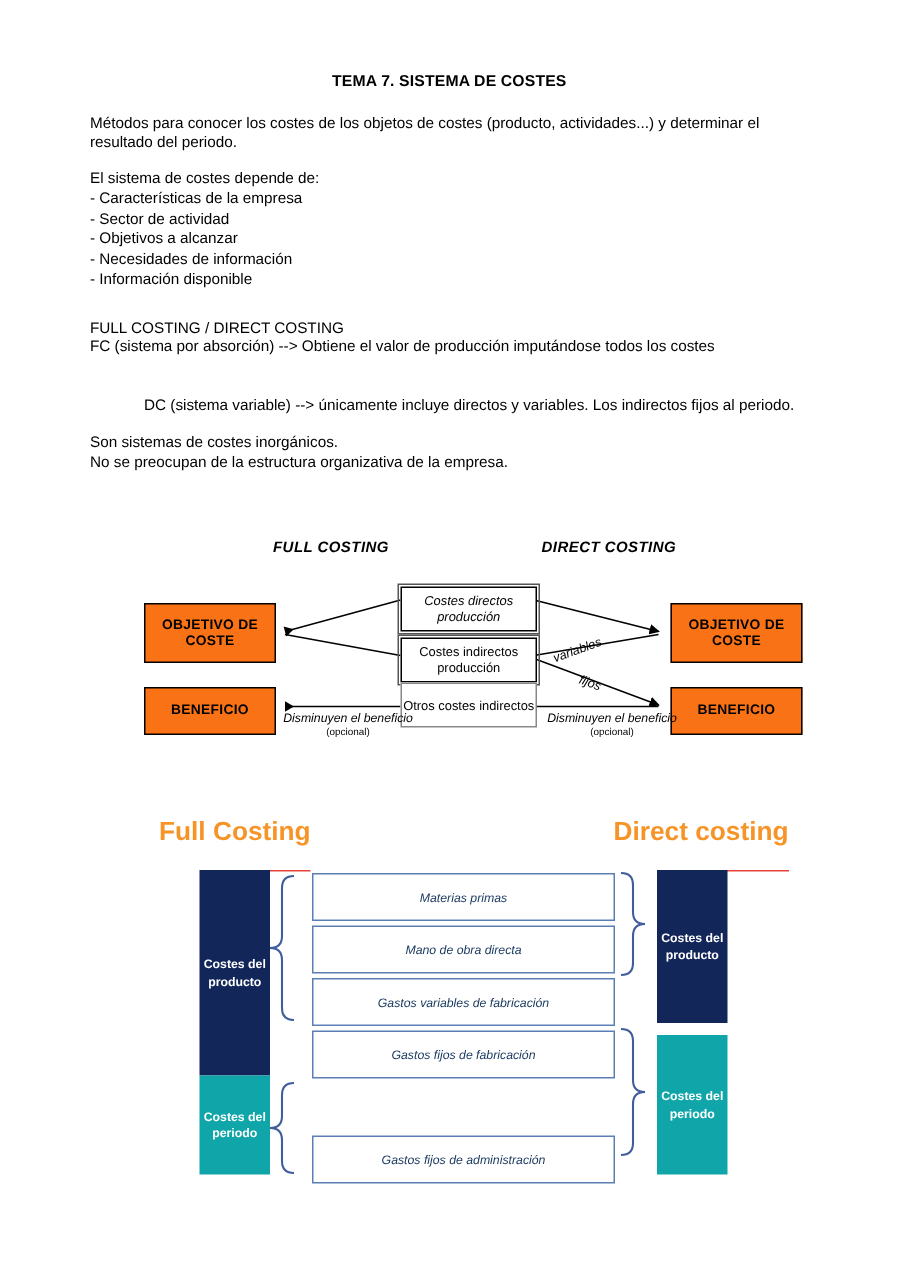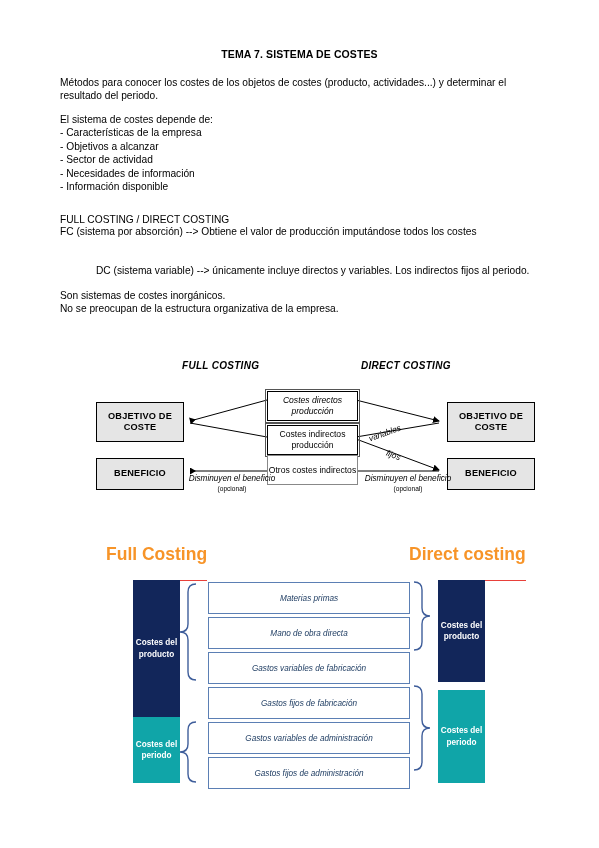--- a/index.html
+++ b/index.html
@@ -55,21 +55,21 @@
     font-style: italic;
     letter-spacing: 0.3px;
     white-space: nowrap;
   }
   #d1-head-full   { left: 182px; top: 20px; }
   #d1-head-direct { left: 361px; top: 20px; }
 
   #diagram-one .sidebox {
     position: absolute;
     border: 1px solid #000;
-    background: #e5e5e5;
+    background: #f97316;
     font-size: 9.2px;
     font-weight: bold;
     text-align: center;
     display: flex;
     align-items: center;
     justify-content: center;
     line-height: 11.5px;
     letter-spacing: 0.2px;
   }
   #d1-obj-left   { left: 96px;  top: 62px;  width: 86px; height: 38px; }
@@ -197,22 +197,22 @@
 </head>
 <body>
 
 <div class="doc-title">TEMA 7. SISTEMA DE COSTES</div>
 
 <div class="para p-intro">Métodos para conocer los costes de los objetos de costes (producto, actividades...) y determinar el resultado del periodo.</div>
 
 <div class="para p-depende">
   <div>El sistema de costes depende de:</div>
   <div>- Características de la empresa</div>
+  <div>- Sector de actividad</div>
   <div>- Objetivos a alcanzar</div>
-  <div>- Sector de actividad</div>
   <div>- Necesidades de información</div>
   <div>- Información disponible</div>
 </div>
 
 <div class="para p-fcdc bold">FULL COSTING / DIRECT COSTING</div>
 <div class="para p-fc">FC (sistema por absorción) --&gt; Obtiene el valor de producción imputándose todos los costes</div>
 <div class="para p-dc">DC (sistema variable) --&gt; únicamente incluye directos y variables. Los indirectos fijos al periodo.</div>
 
 <div class="para p-inorg">
   <div>Son sistemas de costes inorgánicos.</div>
@@ -290,15 +290,14 @@
 
   <div class="sideblock" id="d2-left-producto">Costes del producto</div>
   <div class="sideblock" id="d2-left-periodo">Costes del periodo</div>
   <div class="sideblock" id="d2-right-producto">Costes del producto</div>
   <div class="sideblock" id="d2-right-periodo">Costes del periodo</div>
 
   <div class="itembox" id="d2-item-0">Materias primas</div>
   <div class="itembox" id="d2-item-1">Mano de obra directa</div>
   <div class="itembox" id="d2-item-2">Gastos variables de fabricación</div>
   <div class="itembox" id="d2-item-3">Gastos fijos de fabricación</div>
-  <div class="itembox" id="d2-item-4">Gastos variables de administración</div>
   <div class="itembox" id="d2-item-5">Gastos fijos de administración</div>
 </div>
 
 </body></html>

